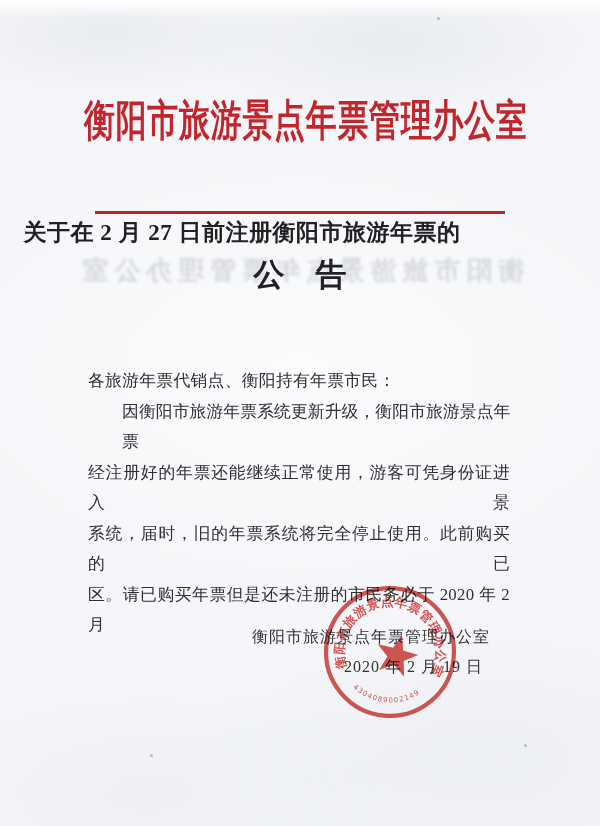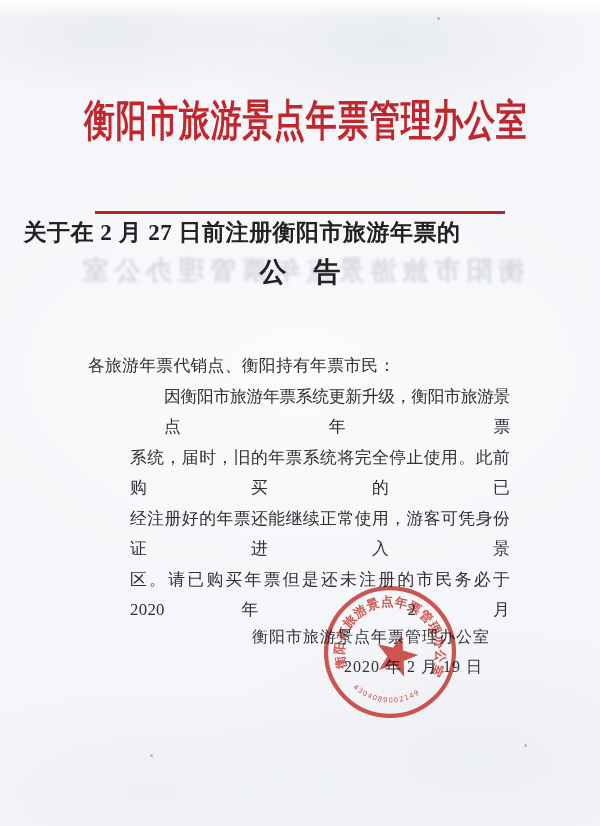--- a/index.html
+++ b/index.html
@@ -28,29 +28,29 @@
     font-size:23px;font-weight:bold;color:#212124;letter-spacing:.5px;white-space:nowrap;
   }
   .ghost{
     position:absolute;top:253px;left:70px;width:460px;text-align:center;
     font-size:26px;font-weight:bold;color:rgba(143,152,163,.33);
     transform:scaleX(-1);filter:blur(1.4px);letter-spacing:6px;white-space:nowrap;
     pointer-events:none;
   }
   .title2{
     position:absolute;top:254px;left:0;width:600px;text-align:center;
-    font-size:27px;font-weight:bold;color:#222225;white-space:pre;
+    font-size:31px;font-weight:bold;color:#222225;white-space:pre;
   }
   .body-block{
-    position:absolute;top:351px;left:88px;width:422px;color:#2f2f33;font-family:Liberation Serif, serif;
+    position:absolute;top:366px;left:88px;width:422px;color:#2f2f33;font-family:Liberation Serif, serif;
   }
   .bline{
     font-size:16.8px;line-height:30.5px;letter-spacing:.3px;white-space:nowrap;
   }
-  .j{white-space:normal;text-align:justify;text-align-last:justify;margin-left:42px;}
+  .j{white-space:normal;text-align:justify;text-align-last:justify;}
   .indent{padding-left:34px;letter-spacing:-0.4px;}
   .sig-org{
     position:absolute;top:627px;left:0;width:490px;text-align:right;
     font-size:16px;letter-spacing:1px;color:#333337;white-space:nowrap;
   }
   .sig-date{
     position:absolute;top:657px;left:308px;width:140px;text-align:left;
     font-size:16px;letter-spacing:1px;color:#333337;white-space:nowrap;margin-left:36px;
   }
   .seal{
@@ -70,22 +70,22 @@
 
   <div class="title1">关于在 2 月 27 日前注册衡阳市旅游年票的</div>
 
   <div class="ghost">衡阳市旅游景点年票管理办公室</div>
 
   <div class="title2">公　告</div>
 
   <div class="body-block">
     <div class="bline">各旅游年票代销点、衡阳持有年票市民：</div>
     <div class="bline j indent">因衡阳市旅游年票系统更新升级，衡阳市旅游景点年票</div>
+    <div class="bline j">经注册好的年票还能继续正常使用，游客可凭身份证进入景</div>
     <div class="bline j">系统，届时，旧的年票系统将完全停止使用。此前购买的已</div>
-    <div class="bline j">经注册好的年票还能继续正常使用，游客可凭身份证进入景</div>
     <div class="bline j">区。请已购买年票但是还未注册的市民务必于 2020 年 2 月</div>
   </div>
 
   <div class="sig-org">衡阳市旅游景点年票管理办公室</div>
   <div class="sig-date">2020 年 2 月 19 日</div>
 
   <svg class="seal" viewBox="0 0 145 145">
     <circle cx="72.5" cy="72.5" r="63.5" fill="none" stroke="#cf3a34" stroke-width="4.2"></circle>
     <defs>
       <path id="sealTopArc" d="M 30.8 92 A 46 46 0 1 1 114.2 92" fill="none"></path>

